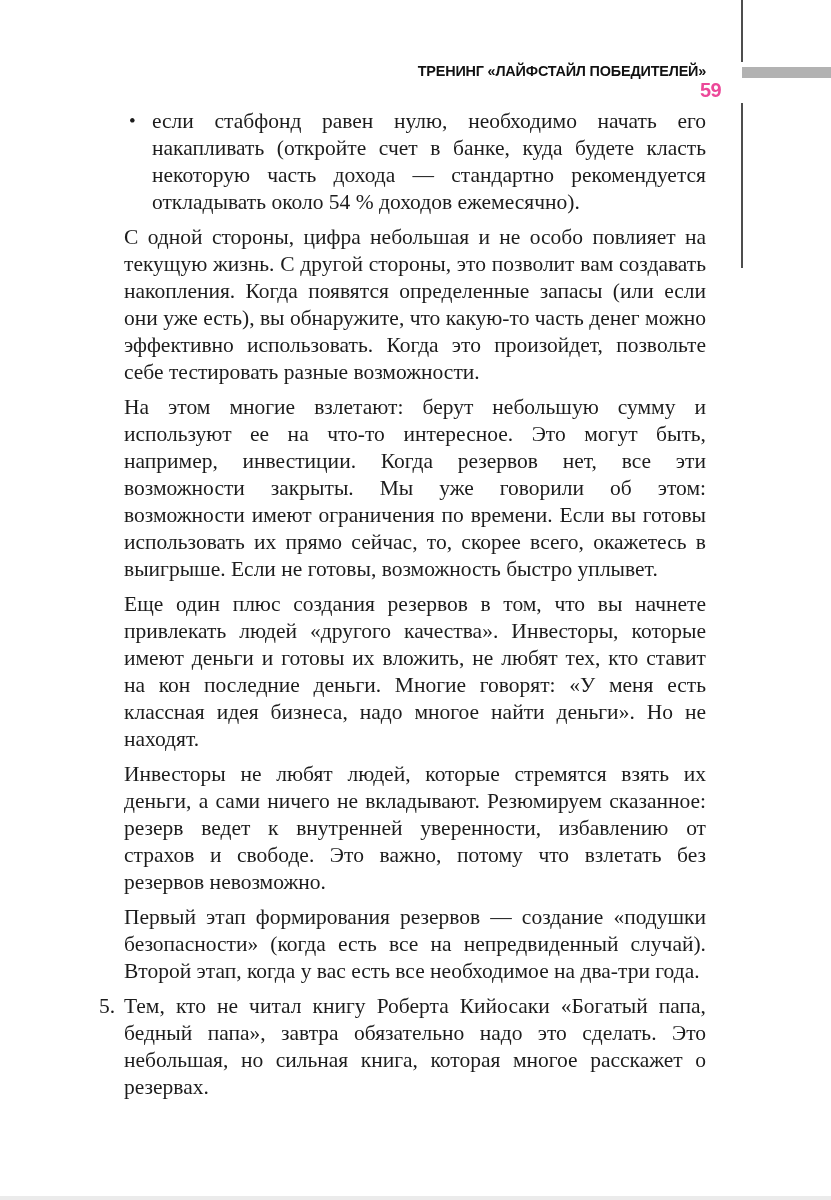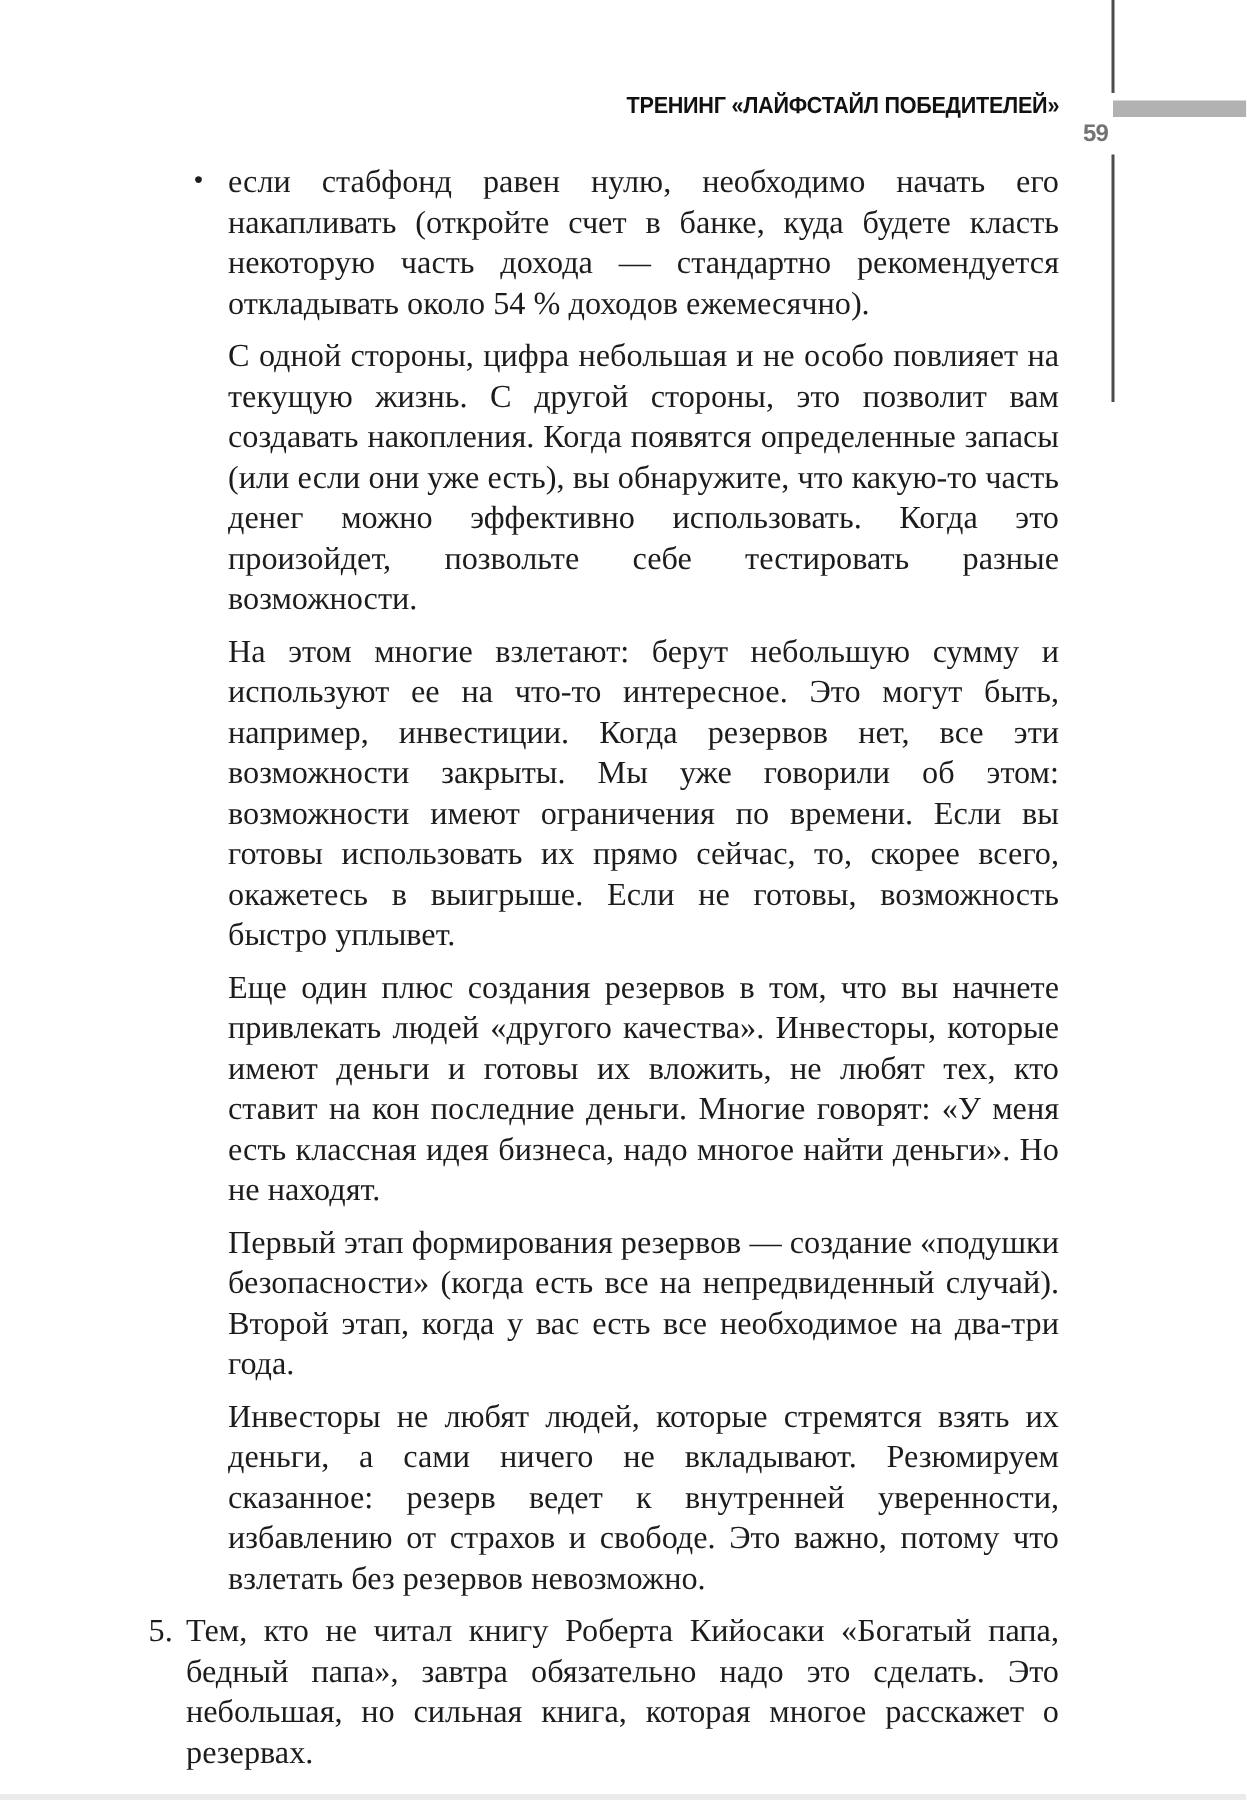--- a/index.html
+++ b/index.html
@@ -22,26 +22,26 @@
     background: #4d4d4d;
   }
   .gray-bar {
     position: absolute;
     left: 742px; top: 67px;
     width: 89px; height: 11px;
     background: #b2b2b2;
   }
   .page-number {
     position: absolute;
-    left: 722px; top: 79px;
+    left: 700px; top: 79px;
     font-family: "Liberation Sans", sans-serif;
     font-weight: bold;
-    font-size: 16px;
+    font-size: 20px;
     line-height: 22px;
-    color: #737373;
+    color: #ec4899;
     letter-spacing: -0.5px;
   }
   .rule-bottom {
     position: absolute;
     left: 741px; top: 103px;
     width: 2px; height: 165px;
     background: #4d4d4d;
   }
   .bottom-edge {
     position: absolute;
@@ -85,21 +85,20 @@
   }
   .bullet-marker {
     position: absolute;
     left: -23px;
     top: -1px;
     font-size: 19px;
     color: #1c1c1c;
   }
 
   .para {
-    margin-left: 28px;
     margin-top: 8px;
   }
 
   .numbered-item {
     position: relative;
     margin-top: 8px;
   }
   .num-marker {
     position: absolute;
     left: -25px;
@@ -121,22 +120,22 @@
   <div class="text-column">
 
     <div class="bullet-item">
       <span class="bullet-marker">•</span>
       <span>если стабфонд равен нулю, необходимо начать его накапливать (откройте счет в банке, куда будете класть некоторую часть дохода — стандартно рекомендуется откладывать около 54 % доходов ежемесячно).</span>
     </div>
 
     <div class="para">С одной стороны, цифра небольшая и не особо повлияет на текущую жизнь. С другой стороны, это позволит вам создавать накопления. Когда появятся определенные запасы (или если они уже есть), вы обнаружите, что какую-то часть денег можно эффективно использовать. Когда это произойдет, позвольте себе тестировать разные возможности.</div>
     <div class="para">На этом многие взлетают: берут небольшую сумму и используют ее на что-то интересное. Это могут быть, например, инвестиции. Когда резервов нет, все эти возможности закрыты. Мы уже говорили об этом: возможности имеют ограничения по времени. Если вы готовы использовать их прямо сейчас, то, скорее всего, окажетесь в выигрыше. Если не готовы, возможность быстро уплывет.</div>
     <div class="para">Еще один плюс создания резервов в том, что вы начнете привлекать людей «другого качества». Инвесторы, которые имеют деньги и готовы их вложить, не любят тех, кто ставит на кон последние деньги. Многие говорят: «У меня есть классная идея бизнеса, надо многое найти деньги». Но не находят.</div>
+    <div class="para">Инвесторы не любят людей, которые стремятся взять их деньги, а сами ничего не вкладывают. Резюмируем сказанное: резерв ведет к внутренней уверенности, избавлению от страхов и свободе. Это важно, потому что взлетать без резервов невозможно.</div>
     <div class="para">Первый этап формирования резервов — создание «подушки безопасности» (когда есть все на непредвиденный случай). Второй этап, когда у вас есть все необходимое на два-три года.</div>
-    <div class="para">Инвесторы не любят людей, которые стремятся взять их деньги, а сами ничего не вкладывают. Резюмируем сказанное: резерв ведет к внутренней уверенности, избавлению от страхов и свободе. Это важно, потому что взлетать без резервов невозможно.</div>
 
     <div class="numbered-item">
       <span class="num-marker">5.</span>
       <span>Тем, кто не читал книгу Роберта Кийосаки «Богатый папа, бедный папа», завтра обязательно надо это сделать. Это небольшая, но сильная книга, которая многое расскажет о резервах.</span>
     </div>
 
   </div>
 
   <div class="bottom-edge"></div>
 

